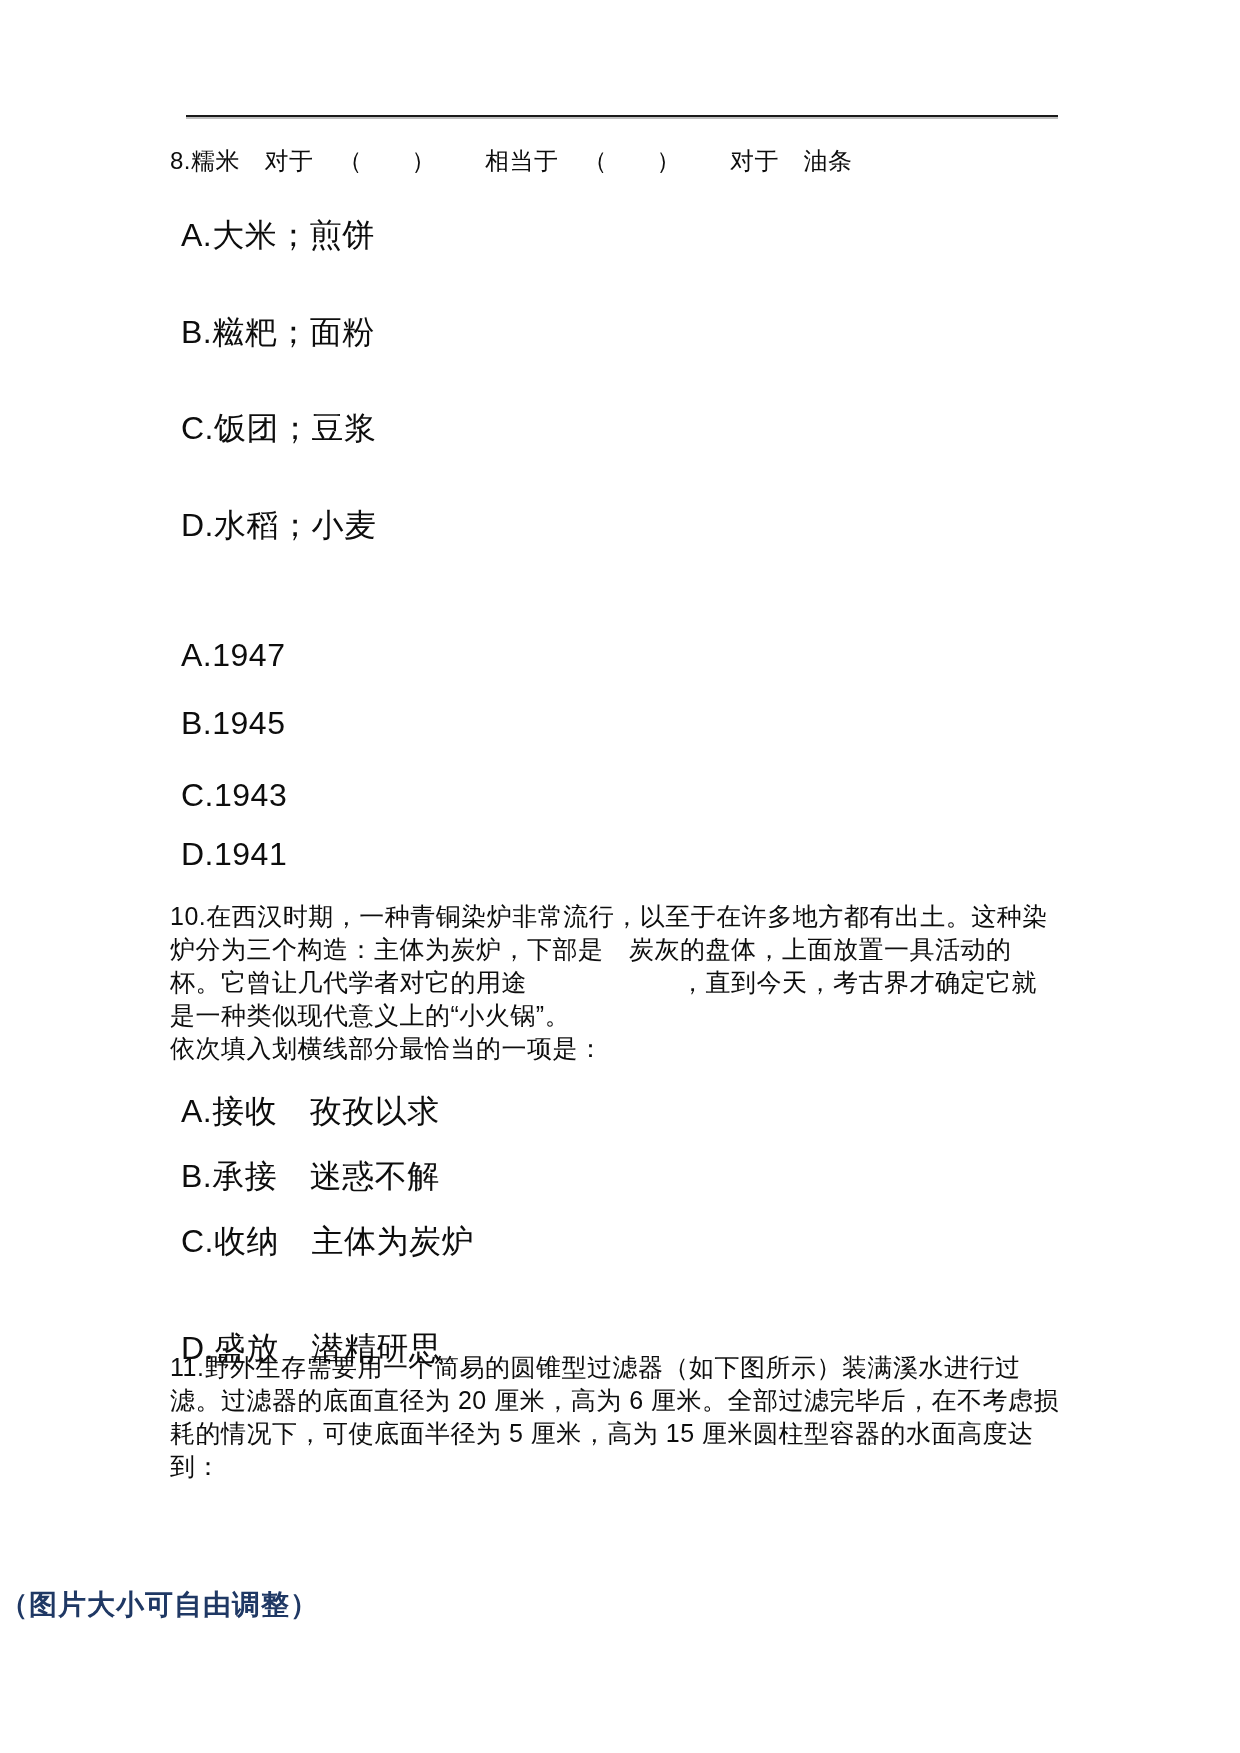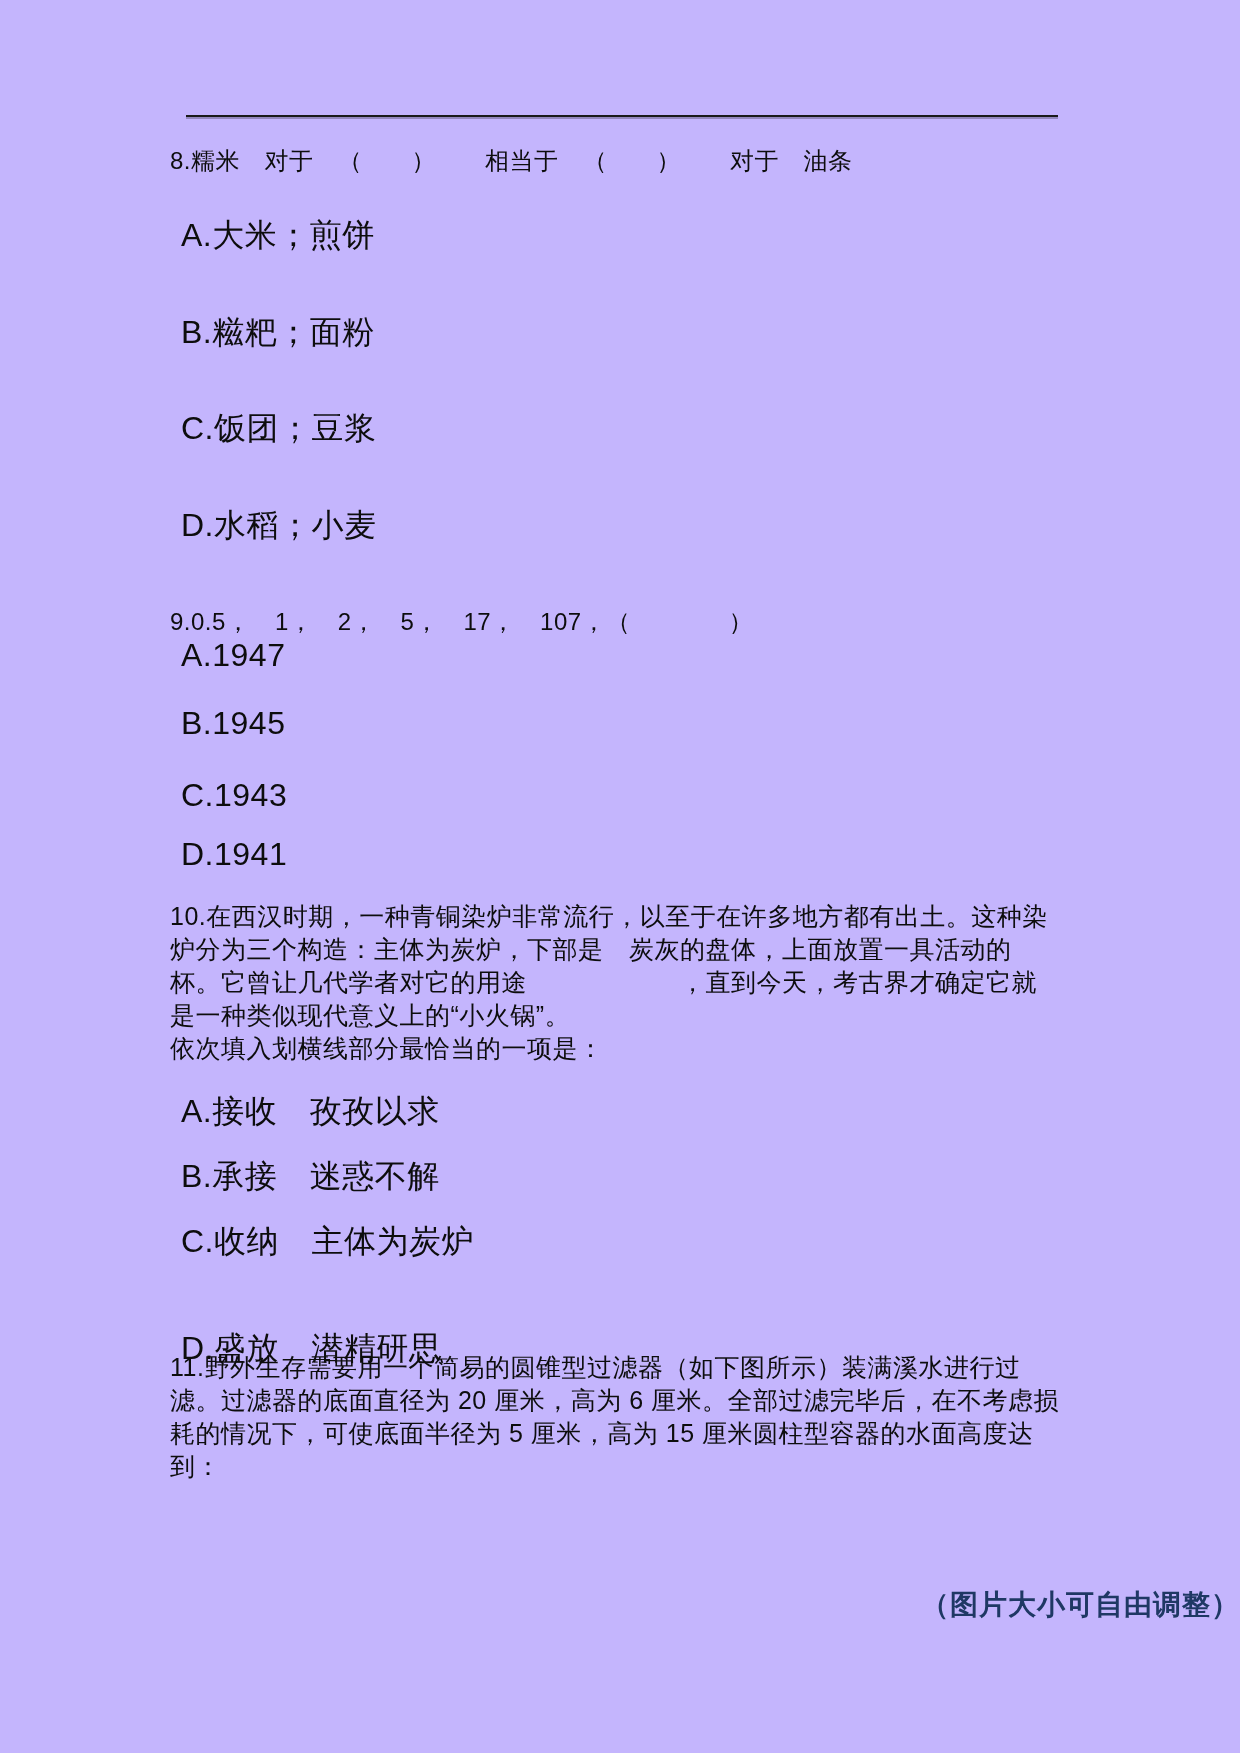--- a/index.html
+++ b/index.html
@@ -1,19 +1,19 @@
 <!DOCTYPE html>
 <html><head>
 <meta charset="utf-8">
 <style>
   html,body{margin:0;padding:0;background:#e8e8e8;}
   .page{
     position:relative;
     width:1240px;height:1753px;
-    background:#c4b5fd;
+    background:#ffffff;
     font-family:"Liberation Sans","DejaVu Sans",sans-serif;
     color:#0d0d0d;
     overflow:hidden;
     margin:0 auto;
   }
   .divider{
     position:absolute;
     left:186px;top:115px;
     width:872px;height:2px;
     background:#1a1a1a;
@@ -41,42 +41,41 @@
     width:935px;
     font-size:25px;
     line-height:33px;
     white-space:pre-line;
     letter-spacing:0.5px;
   }
   .footer-note{
     position:absolute;
     left:0;top:1586px;
     width:1240px;
-    text-align:right;
+    text-align:left;
     font-family:"DejaVu Serif","Liberation Serif",serif;
     font-weight:bold;
     font-size:28px;
     color:#1f3864;
     letter-spacing:1px;
   }
 </style>
 </head>
 <body>
 
 <div class="page">
 
   <div class="divider"></div>
 
   <div class="qline" style="top:146px">8.糯米　对于　（　　）　　相当于　（　　）　　对于　油条</div>
   <div class="opt" style="top:220px">A.大米；煎饼</div>
   <div class="opt" style="top:317px">B.糍粑；面粉</div>
   <div class="opt" style="top:413px">C.饭团；豆浆</div>
   <div class="opt" style="top:510px">D.水稻；小麦</div>
 
-  <div class="qline" style="top:607px">9.0.5，　1，　2，　5，　17，　107，（　　　　）</div>
   <div class="opt" style="top:640px">A.1947</div>
   <div class="opt" style="top:708px">B.1945</div>
   <div class="opt" style="top:780px">C.1943</div>
   <div class="opt" style="top:839px">D.1941</div>
 
   <div class="para" style="top:900px">10.在西汉时期，一种青铜染炉非常流行，以至于在许多地方都有出土。这种染
 炉分为三个构造：主体为炭炉，下部是　炭灰的盘体，上面放置一具活动的
 杯。它曾让几代学者对它的用途　　　　　　，直到今天，考古界才确定它就
 是一种类似现代意义上的“小火锅”。
 依次填入划横线部分最恰当的一项是：</div>

